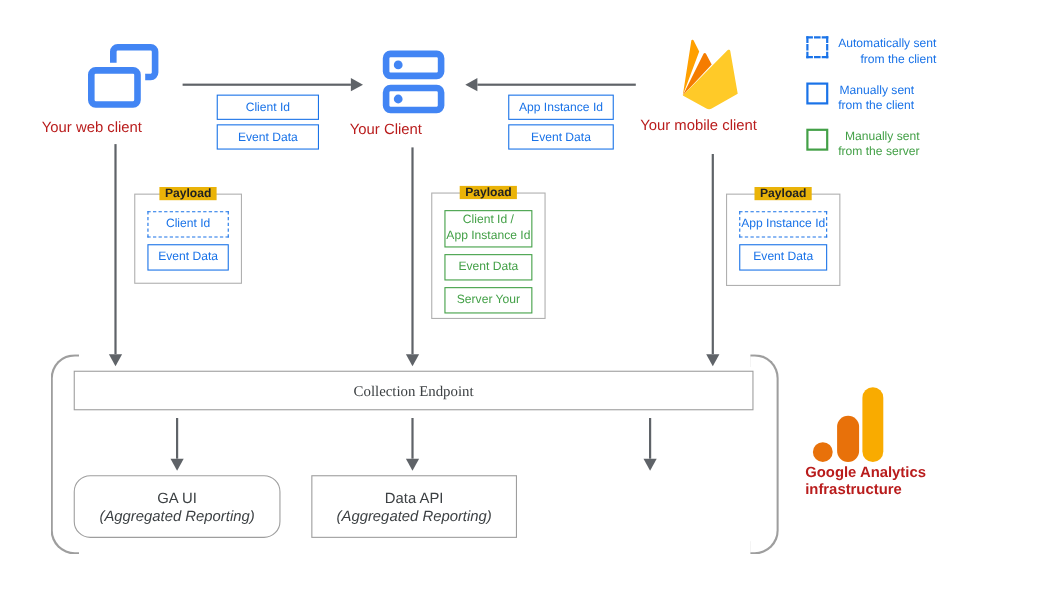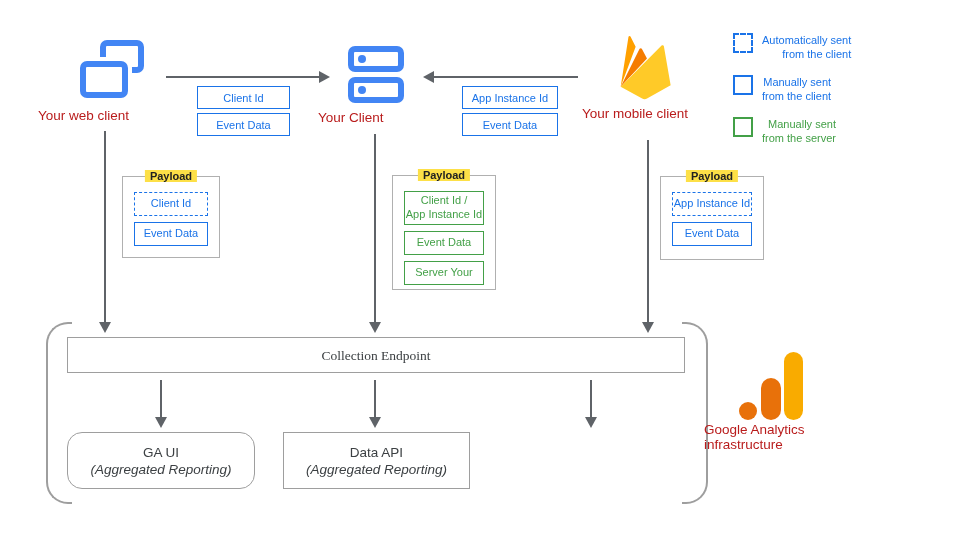--- a/index.html
+++ b/index.html
@@ -16,21 +16,21 @@
   .ah-left  { position:absolute; width:0; height:0; border-top:6px solid transparent; border-bottom:6px solid transparent; border-right:11px solid #5f6368; }
   .ah-down  { position:absolute; width:0; height:0; border-left:6px solid transparent; border-right:6px solid transparent; border-top:11px solid #5f6368; }
 
   
   .param-box { position:absolute; height:23px; background:#fff; border:1.5px solid #1a73e8; color:#1a73e8;
     font-size:11px; font-weight:500; display:flex; align-items:center; justify-content:center; }
 
   
   .payload { position:absolute; border:1px solid #b0b0b0; background:#fff; display:flex; flex-direction:column;
     align-items:center; gap:6px; padding-top:15px; }
-  .payload-title { position:absolute; top:-7px; left:50%; transform:translateX(-50%); background:#fde047;
+  .payload-title { position:absolute; top:-7px; left:50%; transform:translateX(-50%); background:#eab308;
     padding:0 5px; font-size:11px; font-weight:700; color:#212121; white-space:nowrap; }
   .pitem { width:calc(100% - 22px); min-height:24px; background:#fff; display:flex; align-items:center; justify-content:center;
     font-size:11px; font-weight:500; text-align:center; white-space:pre-line; line-height:1.25; padding:2px 0; }
   .b-solid  { border:1.5px solid #1a73e8; color:#1a73e8; }
   .b-dashed { border:1.5px dashed #1a73e8; color:#1a73e8; }
   .g-solid  { border:1.5px solid #43a047; color:#43a047; }
 
   
   .legend-row { position:absolute; display:flex; gap:9px;text-align:right; }
   .swatch { width:20px; height:20px; background:#fff; flex:none; }
@@ -170,16 +170,16 @@
   <div class="gray-box" style="left:283px; top:432px; width:187px; height:57px;text-align:right;">
     <div>Data API</div>
     <div class="subtitle">(Aggregated Reporting)</div>
   </div>
 
   <div>
     <div class="ga-dot" style="left:739px; top:402px; width:18px; height:18px;"></div>
     <div class="ga-bar" style="left:761px; top:378px; width:20px; height:42px; background:#e8710a;"></div>
     <div class="ga-bar" style="left:784px; top:352px; width:19px; height:68px; background:#f9ab00;"></div>
   </div>
-  <div class="abs label" style="left:704px; top:422px; width:145px; white-space:pre-line; line-height:15px; font-weight:400; font-size:13.5px;">Google Analytics
+  <div class="abs label" style="left:732px; top:422px; width:145px; white-space:pre-line; line-height:15px; font-weight:700; font-size:13.5px;">Google Analytics
 infrastructure</div>
 
 </div>
 
 </body></html>

